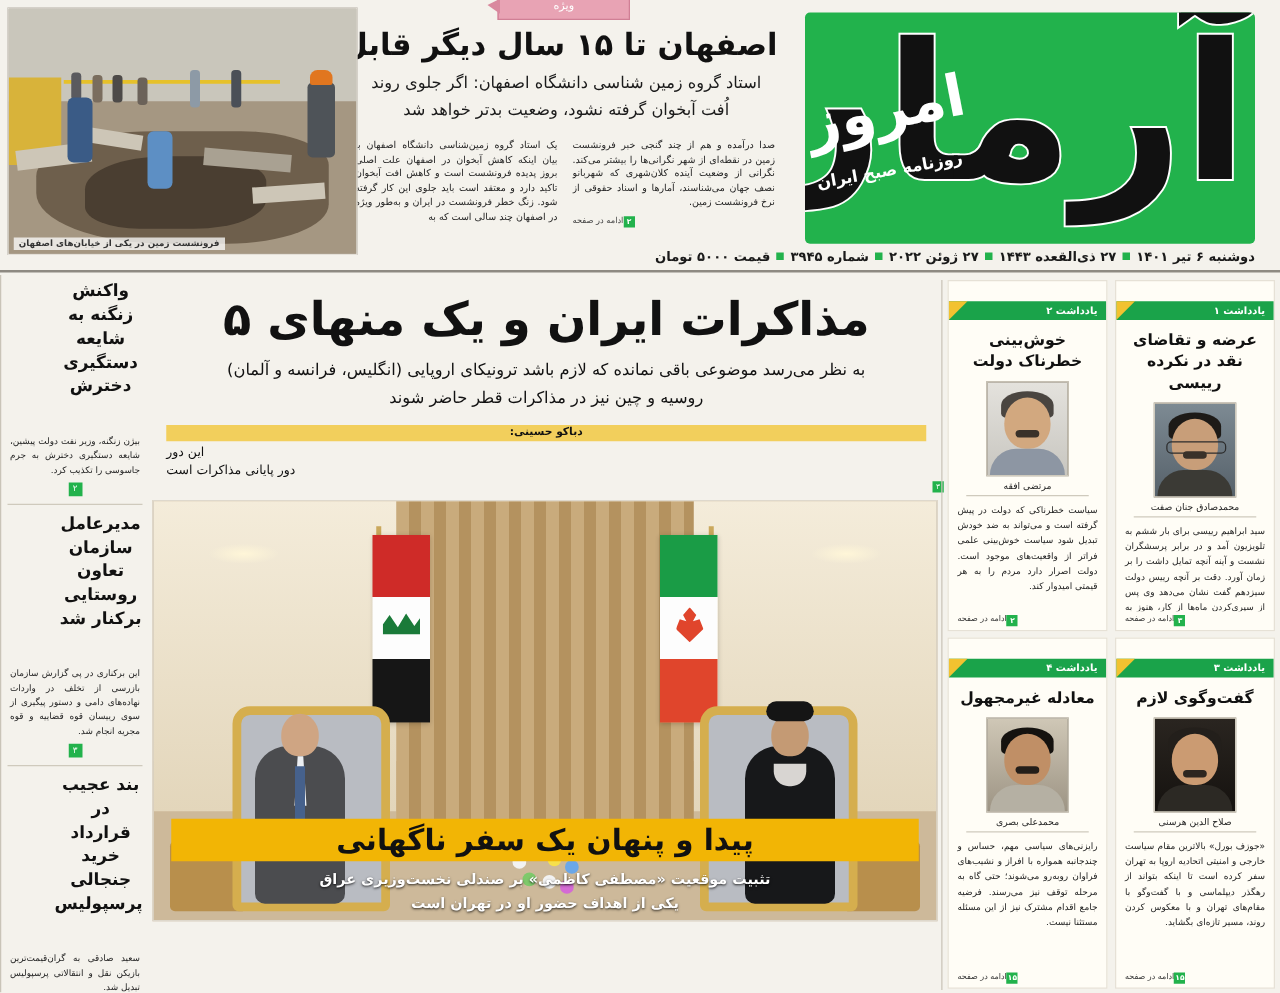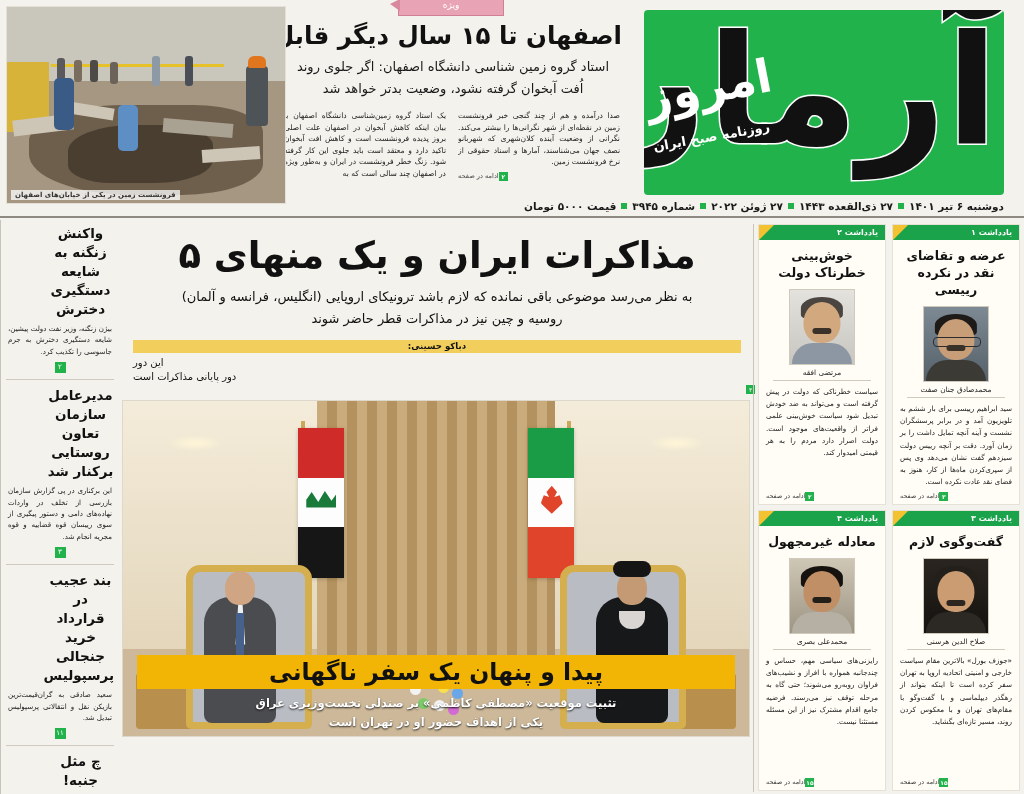--- a/index.html
+++ b/index.html
@@ -71,21 +71,21 @@
 
   
   .lower{position:absolute;left:0;top:220px;width:1024px;height:574px;display:flex;
     direction:rtl;}
 
   
   .notes{width:268px;height:574px;padding:4px 4px 0 2px;box-sizing:border-box;
     display:flex;flex-direction:column;gap:5px;}
   .notes-row{display:flex;gap:6px;direction:rtl;height:281px;}
   .note{flex:1;background:#fffdf6;border:1px solid #e6e1d6;
-    display:flex;flex-direction:column;padding:0 0 3px 0;box-sizing:border-box;
+    display:flex;flex-direction:column;padding:16px 0 3px 0;box-sizing:border-box;
     position:relative;overflow:hidden;}
   .note-bar{height:15px;background:#1aa34a;position:relative;}
   .note-bar span{position:absolute;right:7px;top:0;line-height:15px;
     font-size:8px;font-weight:bold;color:#fff;}
   .note-bar:before{content:"";position:absolute;left:0;top:0;
     border-top:15px solid #f2c230;border-right:15px solid transparent;}
   .note-title{font-size:12.5px;font-weight:bold;color:#111;text-align:center;
     line-height:17px;padding:7px 5px 0 5px;}
   .note-photo{width:64px;height:74px;margin:8px auto 3px auto;
     border:1px solid #cfcabd;background:#8d8578;overflow:hidden;position:relative;}
@@ -124,21 +124,21 @@
 
   
   .briefs{width:118px;height:574px;padding:4px 4px 0 5px;box-sizing:border-box;
     border-left:1px solid #c9c4b8;}
   .brief{padding-bottom:6px;margin-bottom:6px;border-bottom:1px solid #cfcabd;
     position:relative;}
   .brief:last-child{border-bottom:none;}
   .brief-title{font-size:13.5px;font-weight:bold;color:#111;text-align:center;
     line-height:19px;margin-left:41px;}
   .brief-body{font-size:7.1px;line-height:11.4px;color:#222;text-align:justify;
-    padding:4px 2px 0 2px;}
+    padding:4px 2px 0 2px;margin-top:24px;}
   .brief-badge{display:block;width:11px;height:11px;background:#22b24c;color:#fff;
     font-size:7px;line-height:11px;text-align:center;margin:5px auto 0 auto;}
 
   
   .vrule{position:absolute;top:224px;right:270px;width:1px;height:568px;background:#c9c4b8;}
 
   
   .ph{position:absolute;inset:0;}
   
   .sh-bg{position:absolute;inset:0;background:linear-gradient(#c9c6bb 0 38%,#b9ae9d 38% 100%);}

